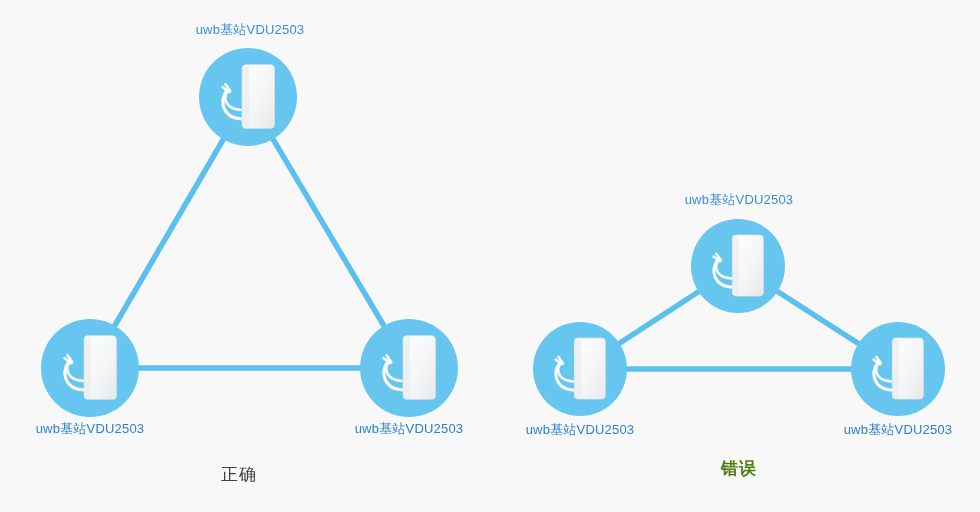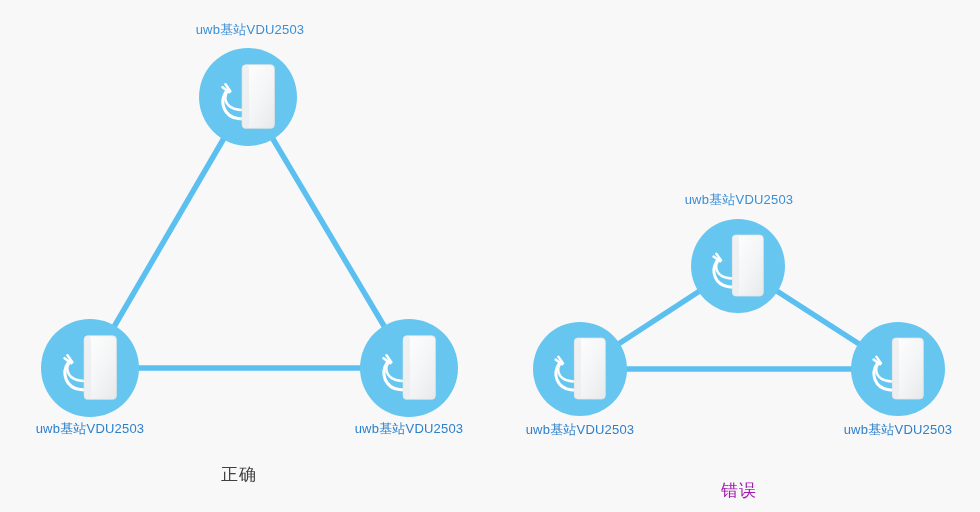--- a/index.html
+++ b/index.html
@@ -209,16 +209,16 @@
   <div id="labels-root">
       <div class="node-label label-top" style="left: 250px; top: 22px; color: rgb(58, 142, 214);">uwb基站VDU2503</div>
       <div class="node-label label-bottom" style="left: 90px; top: 421px; color: rgb(45, 128, 204);">uwb基站VDU2503</div>
       <div class="node-label label-bottom" style="left: 409px; top: 421px; color: rgb(45, 128, 204);">uwb基站VDU2503</div>
       <div class="node-label label-top" style="left: 739px; top: 192px; color: rgb(58, 142, 214);">uwb基站VDU2503</div>
       <div class="node-label label-bottom" style="left: 580px; top: 422px; color: rgb(45, 128, 204);">uwb基站VDU2503</div>
       <div class="node-label label-bottom" style="left: 898px; top: 422px; color: rgb(45, 128, 204);">uwb基站VDU2503</div>
     </div>
   <div id="captions-root">
       <div class="caption" style="left: 239px; top: 464px; color: #404040;">正确</div>
-      <div class="caption" style="left: 739px; top: 480px; color: #a21caf;">错误</div>
+      <div class="caption" style="left: 739px; top: 458px; color: #4d7c0f; font-weight: bold;">错误</div>
     </div>
 
 </div>
 
 </body></html>

